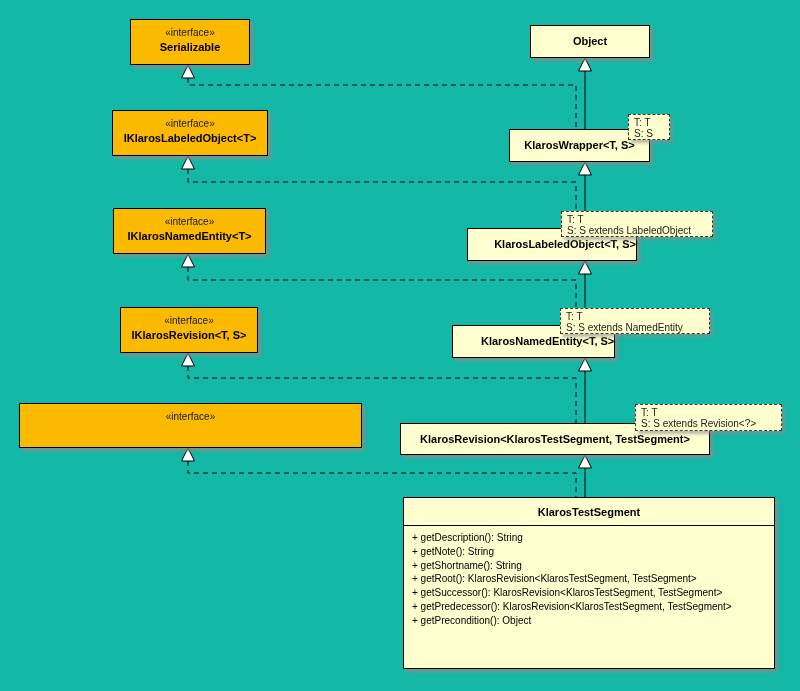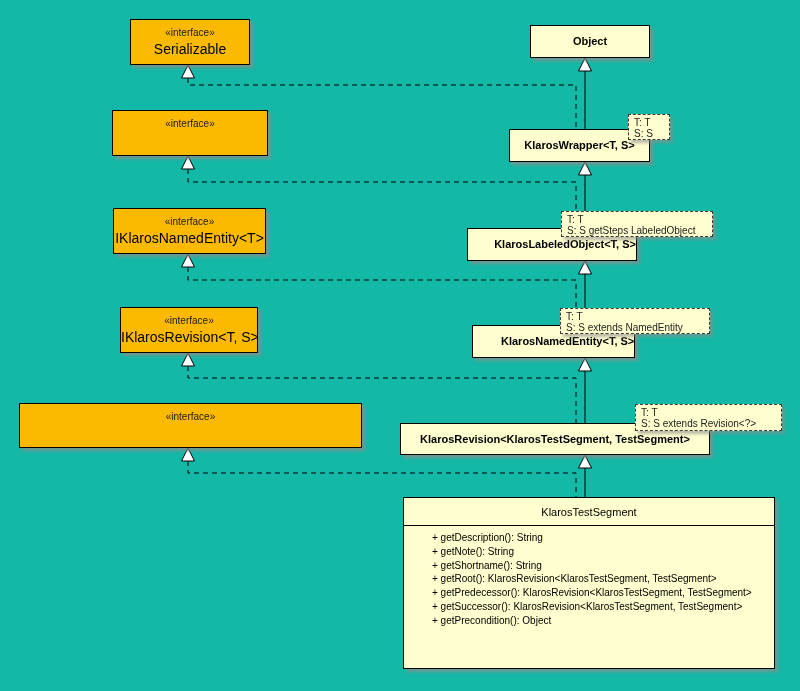--- a/index.html
+++ b/index.html
@@ -10,48 +10,48 @@
   }
   #wires { position:absolute; left:0; top:0; z-index:1; }
   .box {
     position:absolute; box-sizing:border-box;
     border:1.5px solid #000;
     box-shadow:3px 3px 3px rgba(140,140,140,0.75);
     z-index:2;
   }
   .iface { background:#FBBA00; text-align:center; }
   .iface .stereo { font-size:10px; padding-top:7px; color:#1a1a1a; }
-  .iface .name { font-size:14px; font-weight:normal; padding-top:3px; white-space:nowrap; }
+  .iface .name { font-size:11px; font-weight:bold; padding-top:3px; white-space:nowrap; }
   .cls { background:#FEFECE; text-align:center; }
   .cls .name1 { font-size:11px; font-weight:bold; line-height:30px; white-space:nowrap; }
   .tmpl {
     position:absolute; box-sizing:border-box; z-index:3;
     background:#FEFECE; border:1.5px dashed #3a3a3a;
     box-shadow:3px 3px 3px rgba(140,140,140,0.6);
     font-size:10px; line-height:11px; text-align:left;
     padding:2px 17px 0 5px; white-space:nowrap; color:#222;
   }
   .big-title {
-    font-size:11px; font-weight:normal; text-align:center;
+    font-size:11px; font-weight:bold; text-align:center;
     padding:8px 0 7px 0; border-bottom:1.5px solid #000; white-space:nowrap;
   }
-  .methods { text-align:left; padding:5px 2px 0 28px; }
+  .methods { text-align:left; padding:5px 2px 0 8px; }
   .method { font-size:10px; line-height:13.8px; white-space:nowrap; }
 
   
   #b-serializable { left:130px; top:19px;  width:120px; height:46px; }
   #b-ilabeled     { left:112px; top:110px; width:156px; height:46px; }
   #b-inamed       { left:113px; top:208px; width:153px; height:46px; }
   #b-irevision    { left:120px; top:307px; width:138px; height:46px; }
   #b-itestseg     { left:19px;  top:403px; width:343px; height:45px; }
 
   #b-object   { left:530px; top:25px;  width:120px; height:33px; }
   #b-wrapper  { left:509px; top:129px; width:141px; height:33px; }
   #b-labeled  { left:467px; top:228px; width:170px; height:33px;text-align:right; }
-  #b-named    { left:472px; top:325px; width:163px; height:33px;padding-left:28px; }
+  #b-named    { left:452px; top:325px; width:163px; height:33px;padding-left:28px; }
   #b-revision { left:400px; top:423px; width:310px; height:32px; }
   #b-testseg  { left:403px; top:497px; width:372px; height:172px; }
 
   #t-wrapper  { left:628px; top:114px; width:42px;  height:26px; }
   #t-labeled  { left:561px; top:211px; width:152px; height:26px; }
   #t-named    { left:560px; top:308px; width:150px; height:26px; }
   #t-revision { left:635px; top:404px; width:147px; height:27px; }
 </style>
 </head>
 <body>
@@ -88,20 +88,21 @@
       <path d="M585 455 L591.5 468 L578.5 468 Z"></path>
     </g>
   </svg>
 
   <div class="box iface" id="b-serializable">
     <div class="stereo">«interface»</div>
     <div class="name">Serializable</div>
   </div>
   <div class="box iface" id="b-ilabeled">
     <div class="stereo">«interface»</div>
+    <div class="name">IKlarosLabeledObject&lt;T&gt;</div>
   </div>
   <div class="box iface" id="b-inamed">
     <div class="stereo">«interface»</div>
     <div class="name">IKlarosNamedEntity&lt;T&gt;</div>
   </div>
   <div class="box iface" id="b-irevision">
     <div class="stereo">«interface»</div>
     <div class="name">IKlarosRevision&lt;T, S&gt;</div>
   </div>
   <div class="box iface" id="b-itestseg">
@@ -118,21 +119,21 @@
   <div class="tmpl" id="t-wrapper">
     <div>T: T</div>
     <div>S: S</div>
   </div>
 
   <div class="box cls" id="b-labeled">
     <div class="name1">KlarosLabeledObject&lt;T, S&gt;</div>
   </div>
   <div class="tmpl" id="t-labeled">
     <div>T: T</div>
-    <div>S: S getSteps LabeledObject</div>
+    <div>S: S extends LabeledObject</div>
   </div>
 
   <div class="box cls" id="b-named">
     <div class="name1">KlarosNamedEntity&lt;T, S&gt;</div>
   </div>
   <div class="tmpl" id="t-named">
     <div>T: T</div>
     <div>S: S extends NamedEntity</div>
   </div>
 
@@ -144,19 +145,19 @@
     <div>S: S extends Revision&lt;?&gt;</div>
   </div>
 
   <div class="box cls" id="b-testseg">
     <div class="big-title">KlarosTestSegment</div>
     <div class="methods">
       <div class="method">+ getDescription(): String</div>
       <div class="method">+ getNote(): String</div>
       <div class="method">+ getShortname(): String</div>
       <div class="method">+ getRoot(): KlarosRevision&lt;KlarosTestSegment, TestSegment&gt;</div>
+      <div class="method">+ getSuccessor(): KlarosRevision&lt;KlarosTestSegment, TestSegment&gt;</div>
       <div class="method">+ getPredecessor(): KlarosRevision&lt;KlarosTestSegment, TestSegment&gt;</div>
-      <div class="method">+ getSuccessor(): KlarosRevision&lt;KlarosTestSegment, TestSegment&gt;</div>
       <div class="method">+ getPrecondition(): Object</div>
     </div>
   </div>
 
 </div>
 
 </body></html>

